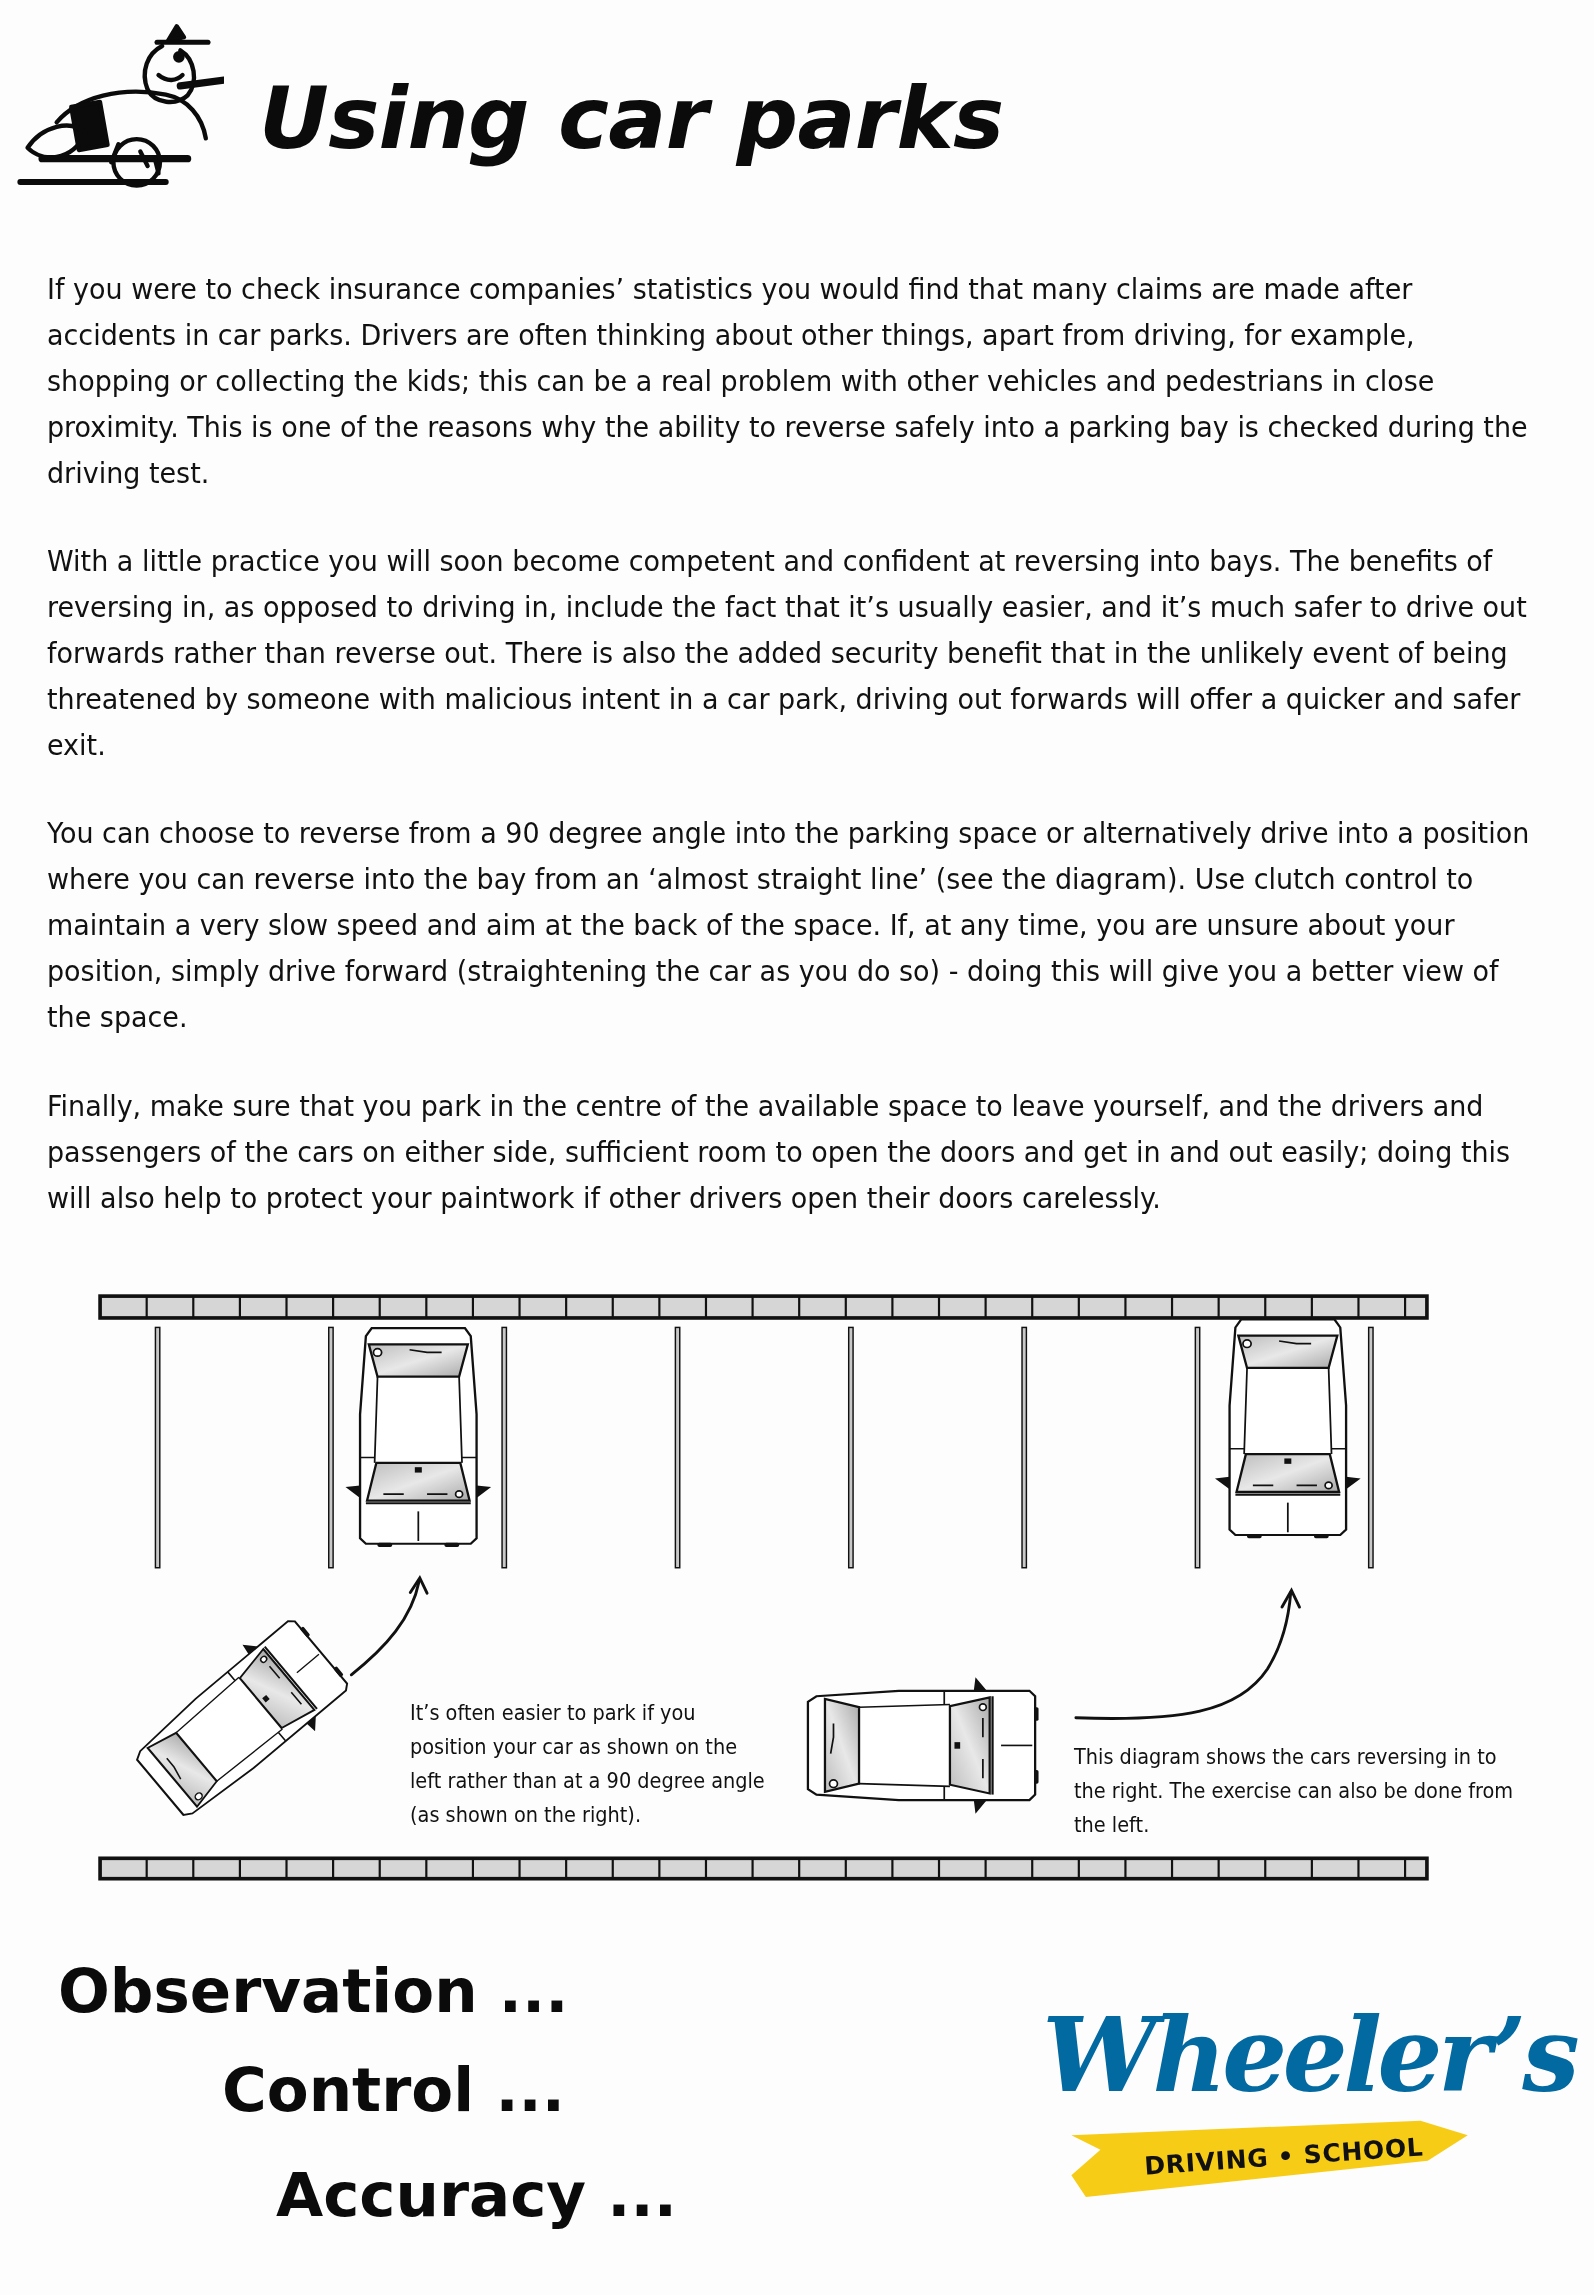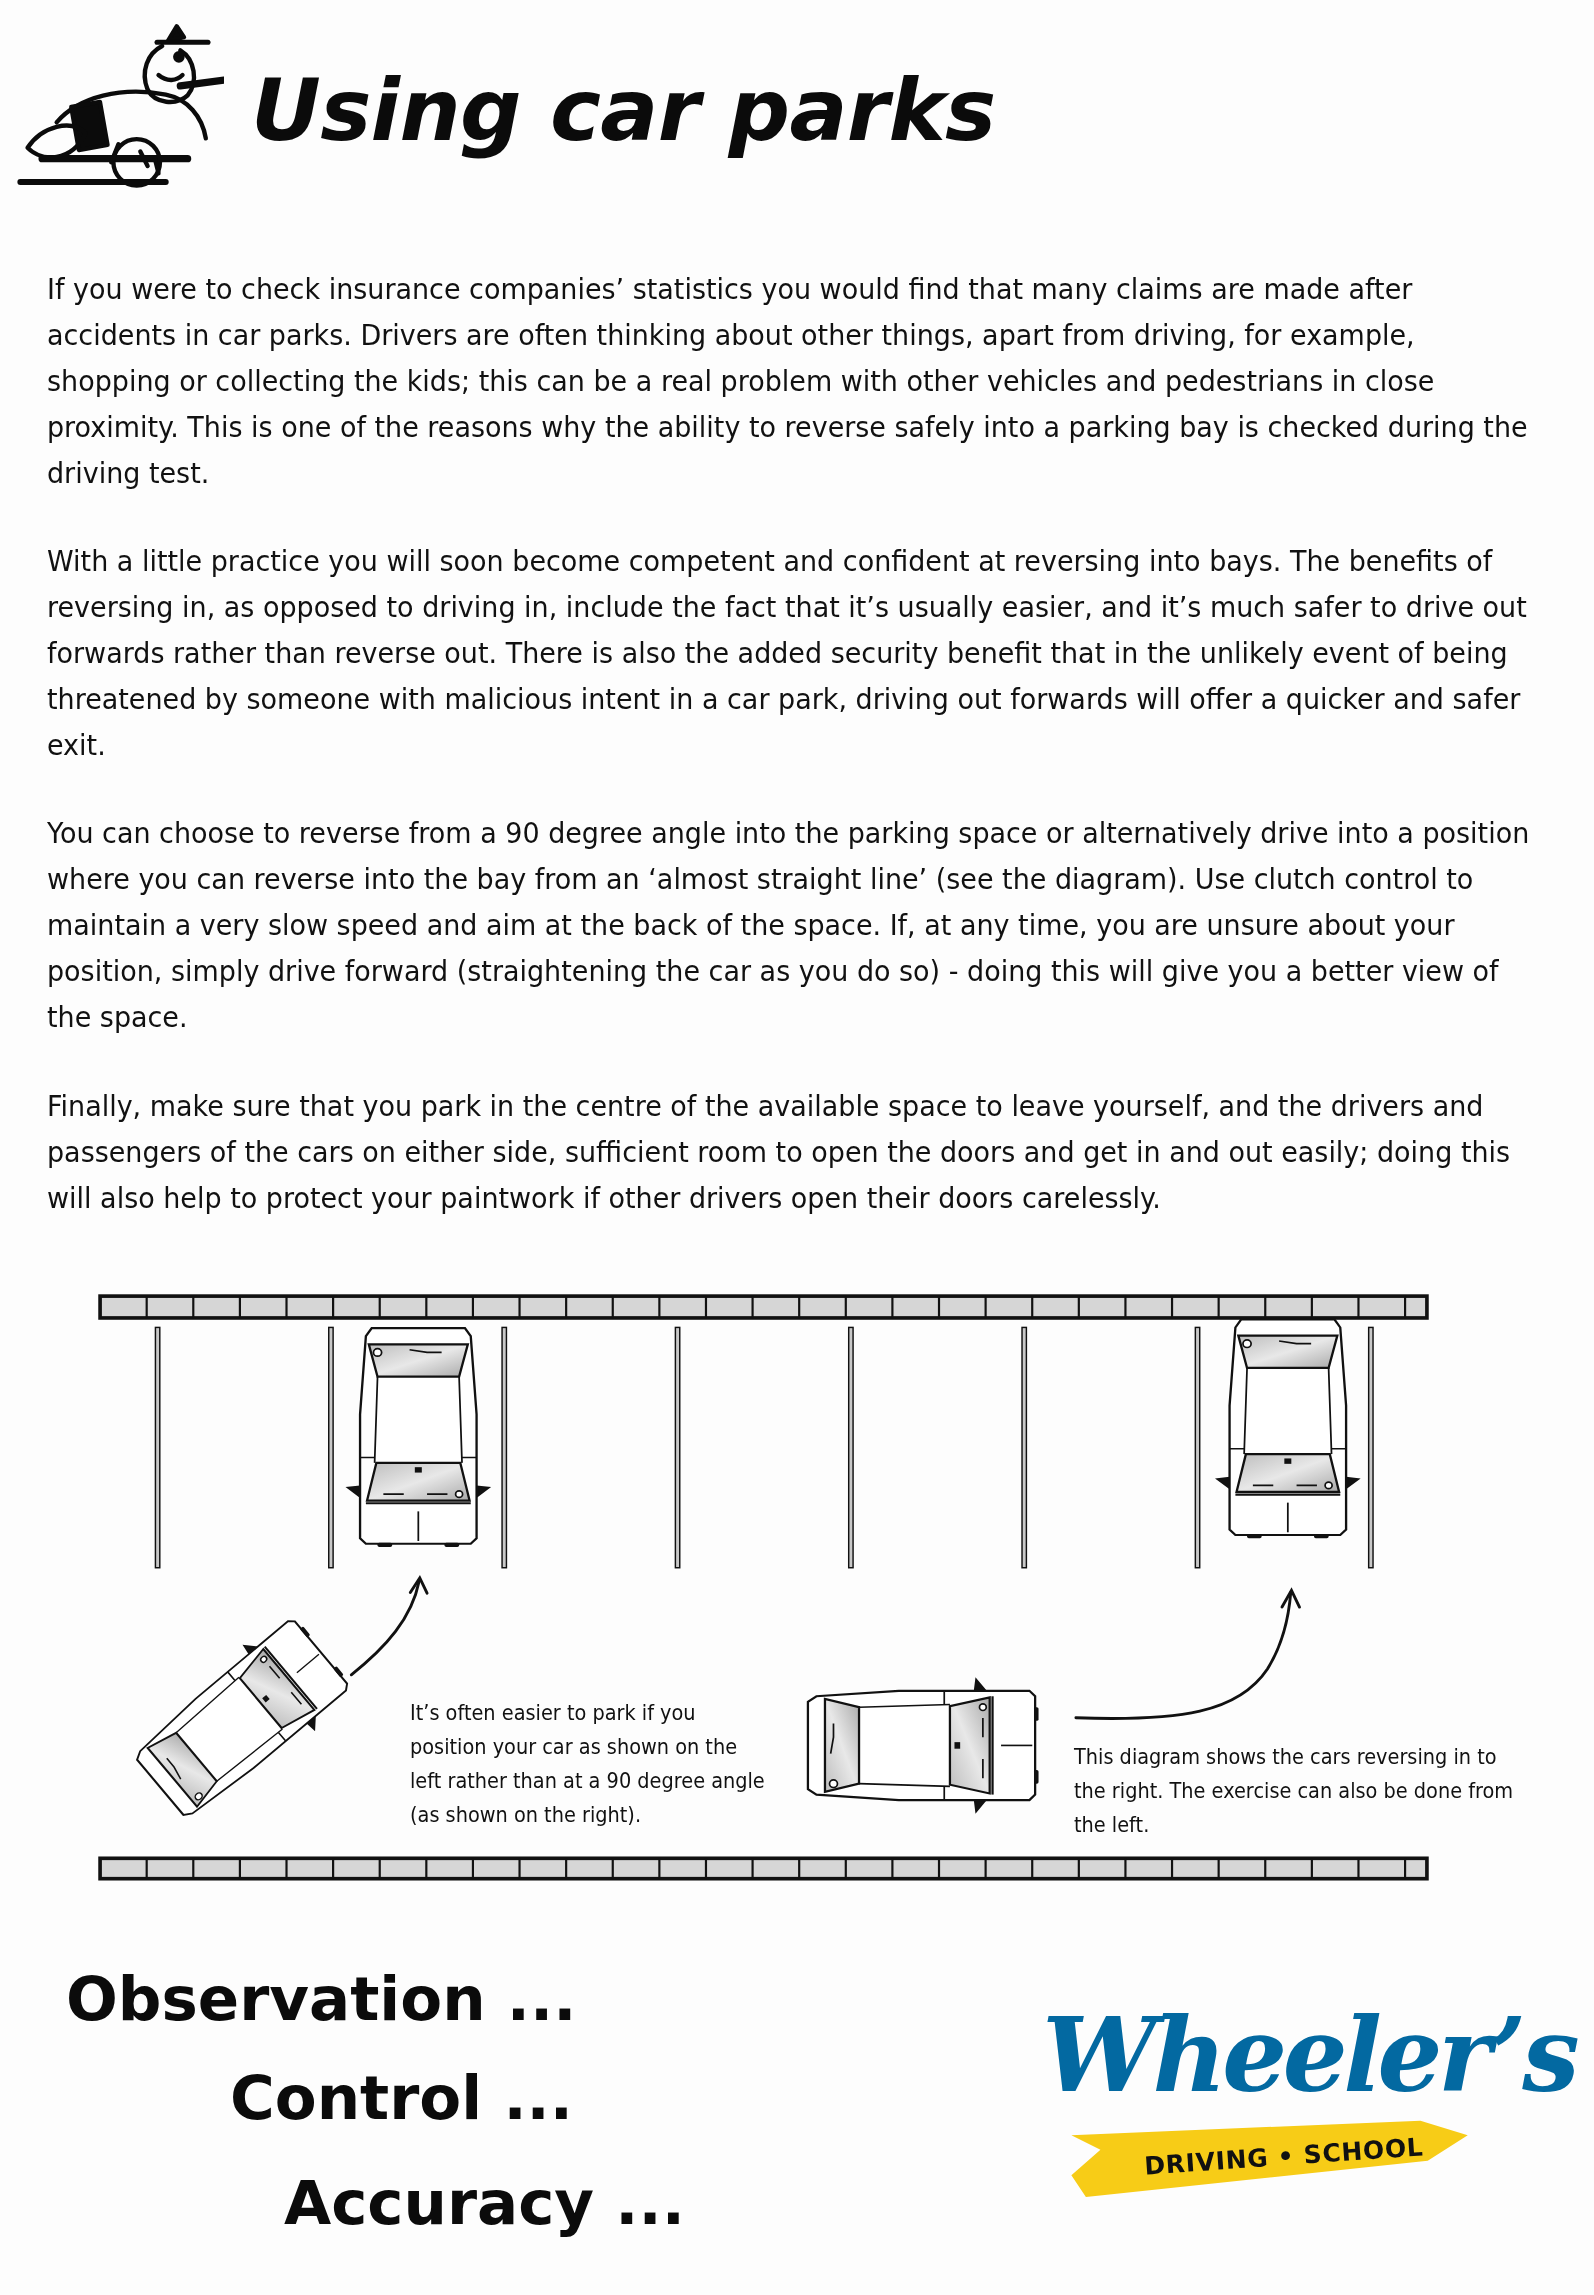--- a/index.html
+++ b/index.html
@@ -4,41 +4,41 @@
 <style>
   html, body { margin: 0; padding: 0; }
   body {
     width: 1594px; height: 2295px; position: relative; overflow: hidden;
     background: #fdfdfd;
     font-family: "DejaVu Sans", sans-serif;
     color: #111;
   }
   .mascot { position: absolute; left: 13px; top: 13px; width: 211px; height: 175px; }
   .title {
-    position: absolute; left: 251px; top: 67px; margin: 0;
+    position: absolute; left: 251px; top: 67px; margin: 8px;
     font-family: "DejaVu Sans", sans-serif; font-style: italic; font-weight: bold;
     font-size: 86px; letter-spacing: -0.7px; color: #0b0b0b; line-height: 1;
   }
   .body-text { position: absolute; left: 47px; width: 1494px; }
   .para {
     margin: 0; font-family: "DejaVu Sans", sans-serif;
     font-size: 29px; line-height: 46px; color: #111;
     transform: scaleX(0.93); transform-origin: left top; width: 1603px;
   }
   #p1 { top: 266px; } #p2 { top: 538px; } #p3 { top: 810px; } #p4 { top: 1083px; }
   .diagram { position: absolute; left: 0; top: 1283px; width: 1594px; height: 619px; }
   .caption {
     position: absolute; font-family: "DejaVu Sans", sans-serif; font-size: 21px;
     line-height: 34px; color: #111; margin: 0;
     transform: scaleX(0.92); transform-origin: left top;
   }
   #cap-left { left: 410px; top: 1696px; width: 394px; }
   #cap-right { left: 1074px; top: 1740px; width: 481px; }
   .slogan {
-    position: absolute; margin: 8px; font-family: "DejaVu Sans", sans-serif;
+    position: absolute; margin: 0; font-family: "DejaVu Sans", sans-serif;
     font-weight: bold; font-size: 61px; line-height: 1; color: #0b0b0b;
   }
   #s1 { left: 58px; top: 1960px; }
   #s2 { left: 222px; top: 2059px; }
   #s3 { left: 276px; top: 2164px; }
   .logo { position: absolute; left: 1035px; top: 1989px; width: 437px; height: 211px; }
   .logo-script {
     position: absolute; left: 7.3px; top: 14.6px; margin: 0;
     font-family: "DejaVu Serif", serif; font-style: italic; font-weight: bold;
     font-size: 102px; line-height: 1; letter-spacing: -4.4px; color: #0369a1;

